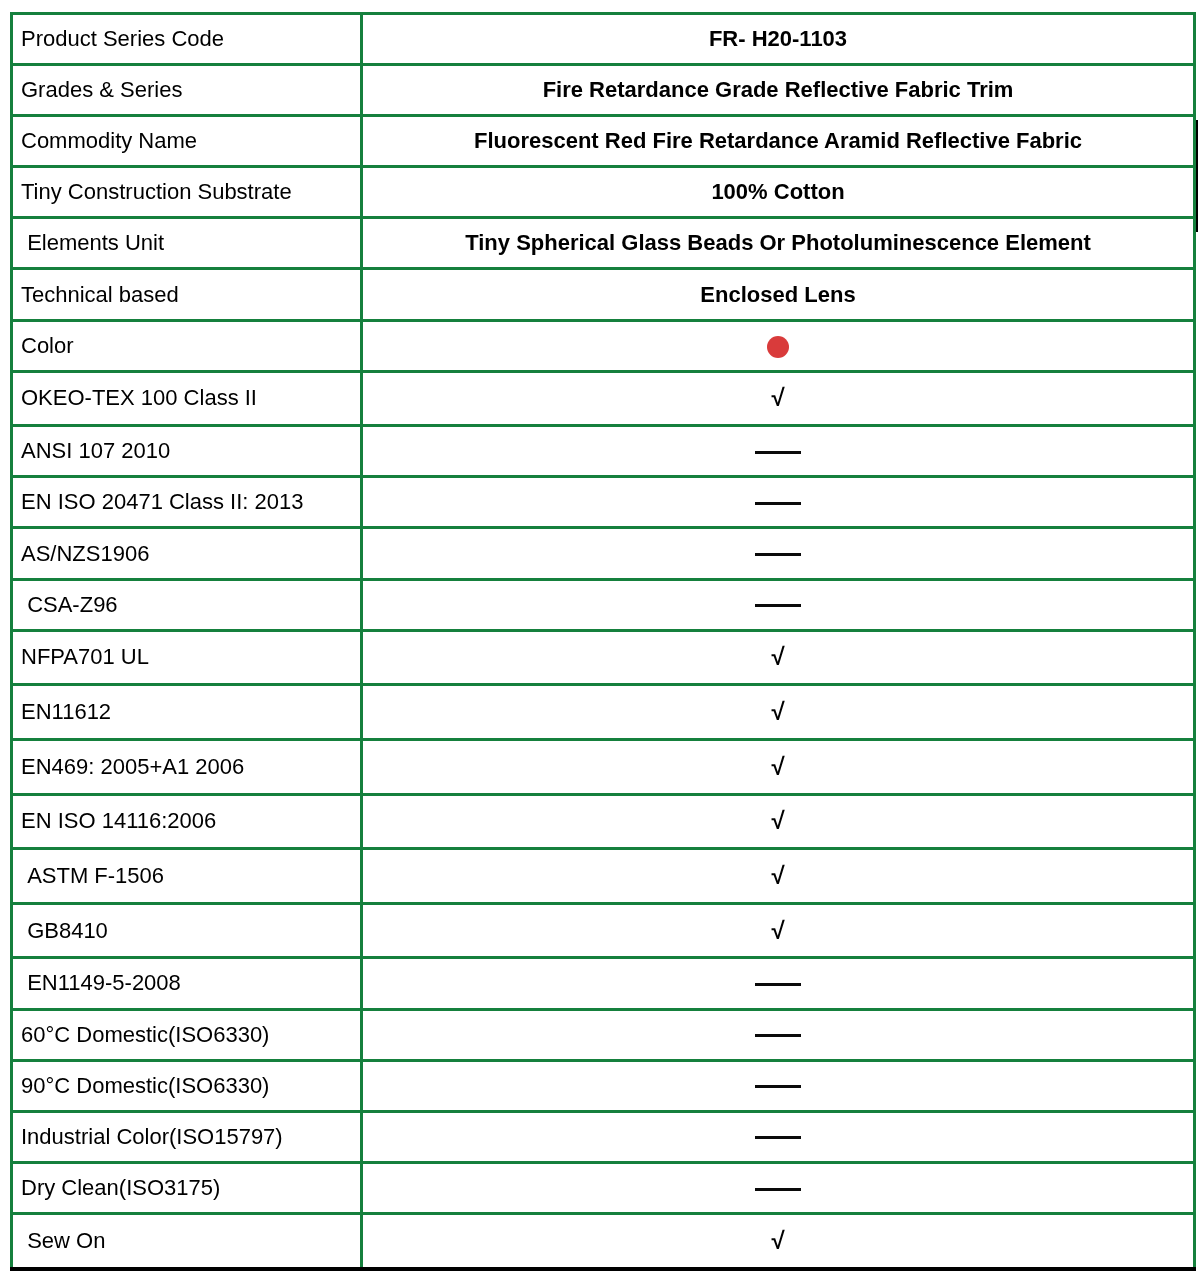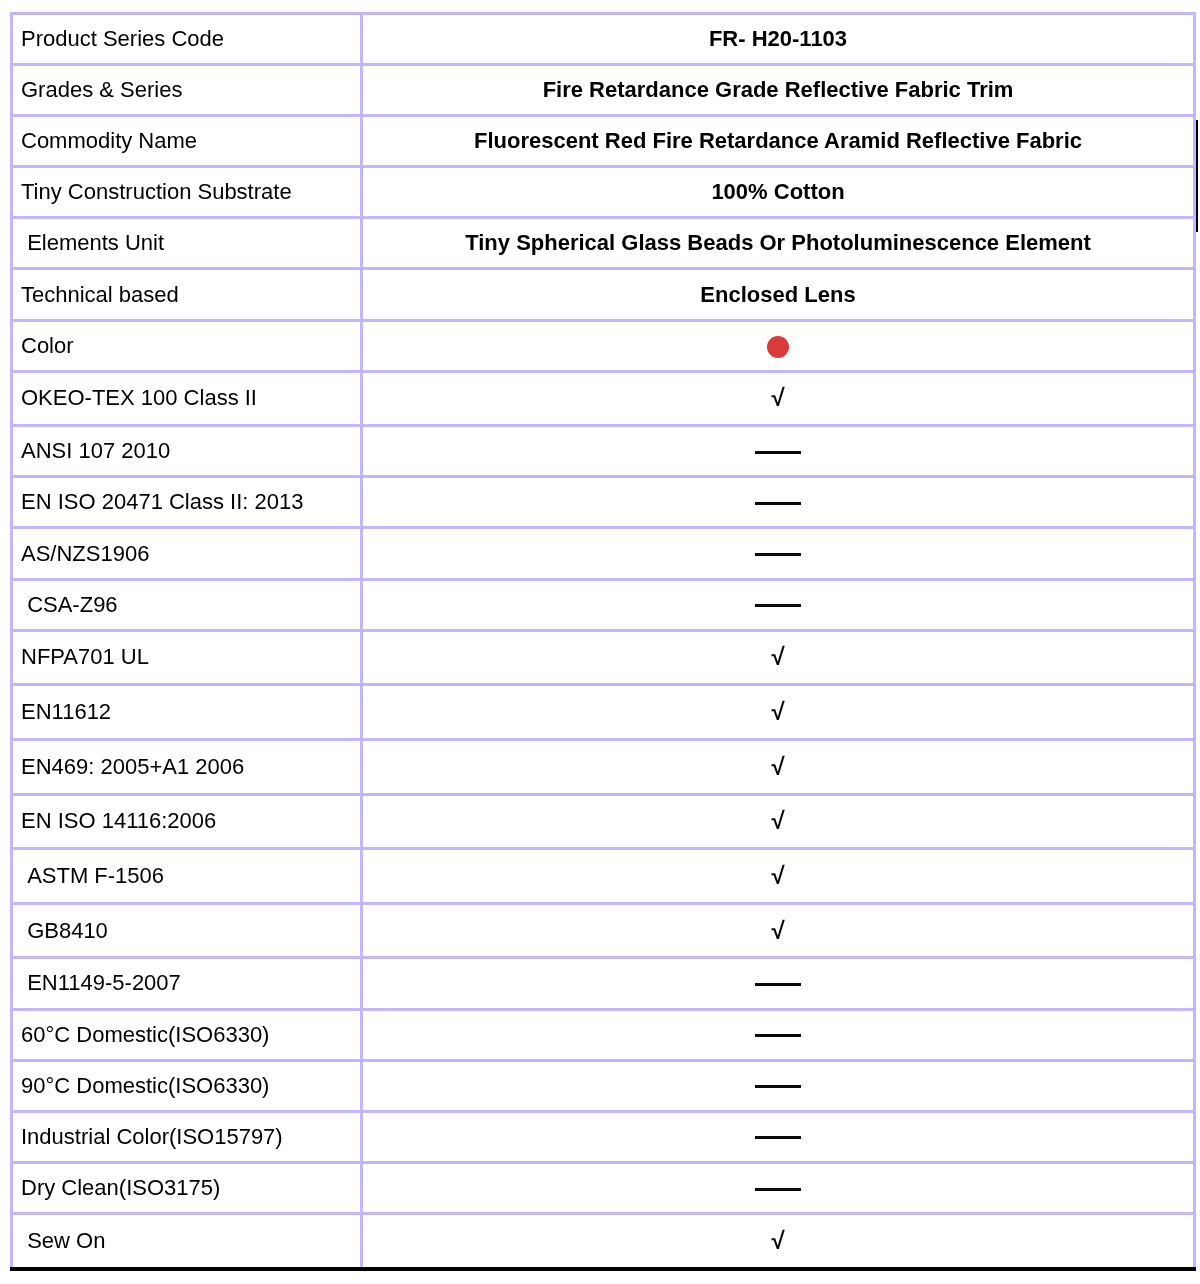--- a/index.html
+++ b/index.html
@@ -22,21 +22,21 @@
     width: 1183px;
     height: 1259px;
     border-collapse: collapse;
     table-layout: fixed;
     border: 3px solid #000000;
     border-bottom-width: 4px;
   }
   col.col-label { width: 350px; }
   col.col-value { width: 833px; }
   td {
-    border: 3px solid #c4b5fd;
+    border: 3px solid #15803d;
     font-size: 22px;
     color: #000000;
     vertical-align: middle;
     overflow: hidden;
   }
   td.label-cell {
     padding: 0 4px 0 8px;
     text-align: left;
     white-space: pre-wrap;
   }
@@ -147,21 +147,21 @@
         </tr>
         <tr>
           <td class="label-cell"> ASTM F-1506</td>
           <td class="value-cell check">√</td>
         </tr>
         <tr>
           <td class="label-cell"> GB8410</td>
           <td class="value-cell check">√</td>
         </tr>
         <tr>
-          <td class="label-cell"> EN1149-5-2007</td>
+          <td class="label-cell"> EN1149-5-2008</td>
           <td class="value-cell"><span class="dash"></span></td>
         </tr>
         <tr>
           <td class="label-cell">60°C Domestic(ISO6330)</td>
           <td class="value-cell"><span class="dash"></span></td>
         </tr>
         <tr>
           <td class="label-cell">90°C Domestic(ISO6330)</td>
           <td class="value-cell"><span class="dash"></span></td>
         </tr>

